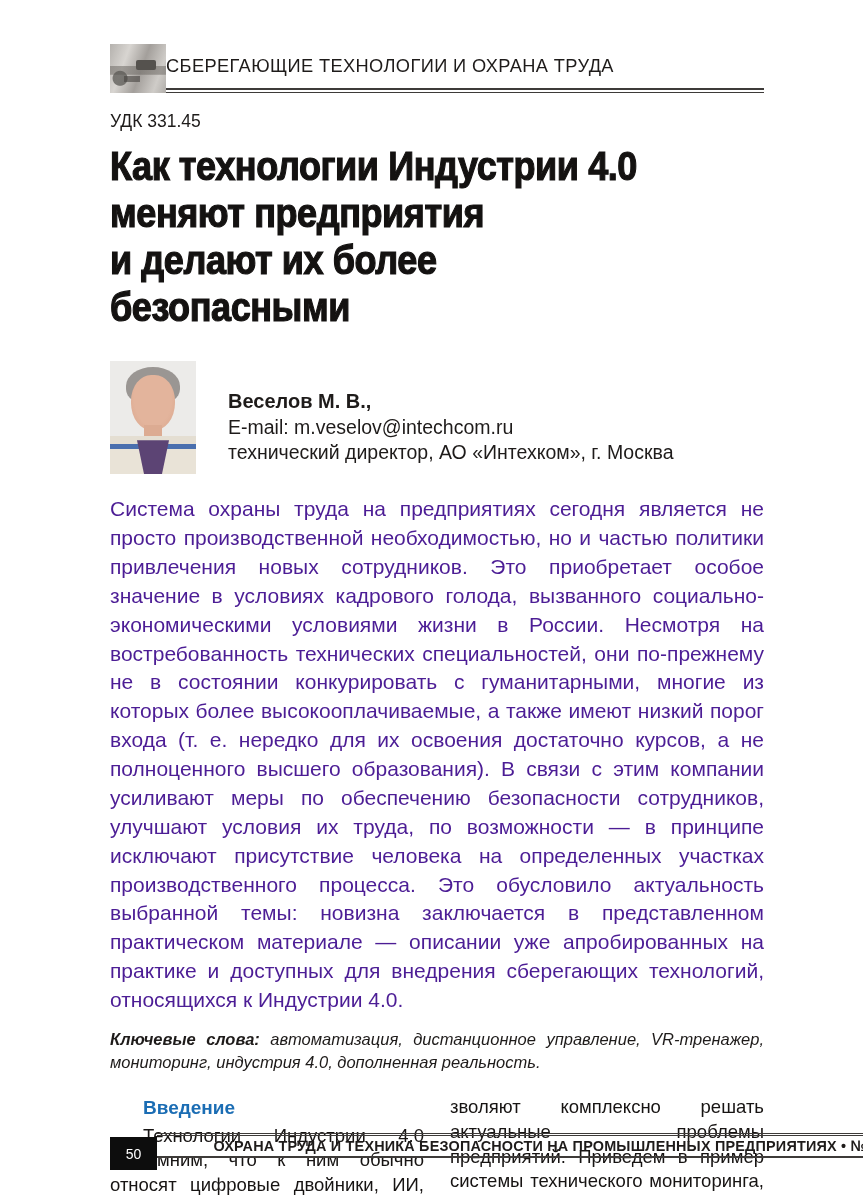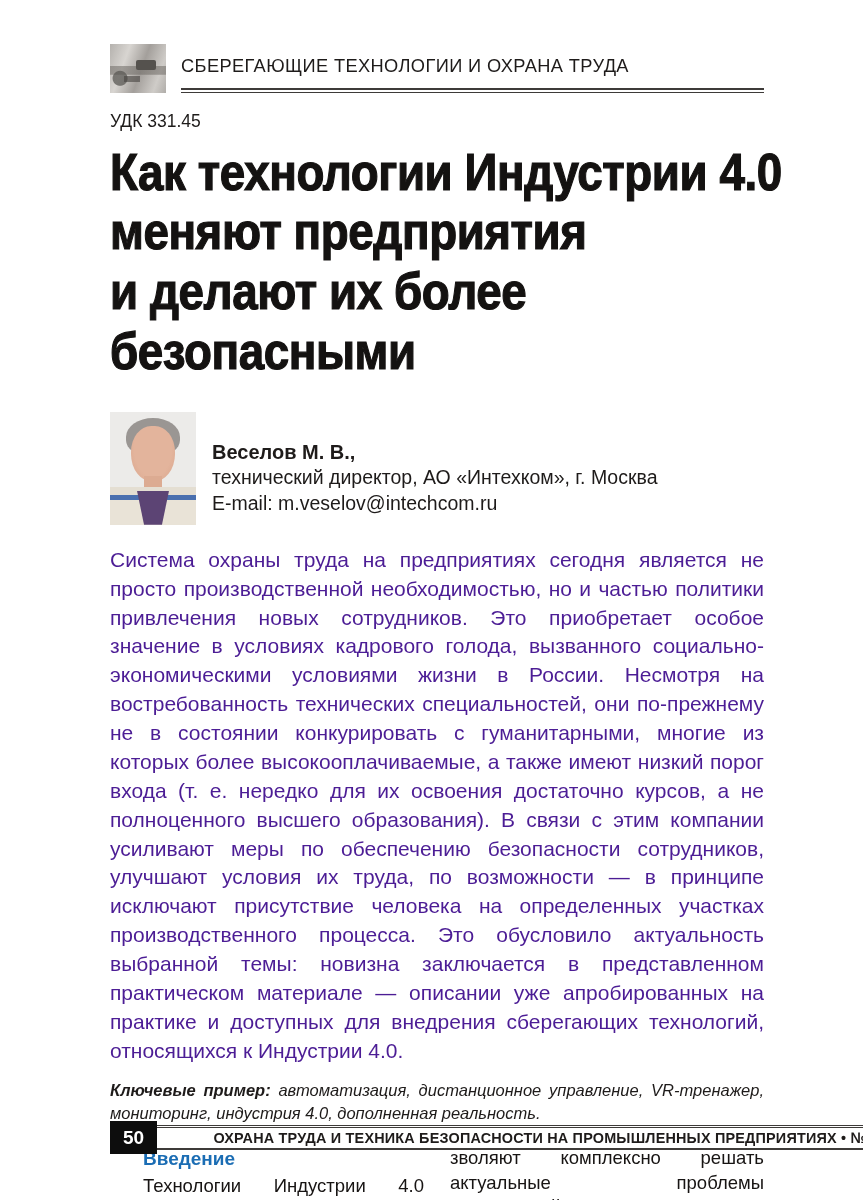--- a/index.html
+++ b/index.html
@@ -5,21 +5,21 @@
   * { margin:0; padding:0; box-sizing:border-box; }
   html,body { background:#ffffff; }
   body {
     width:863px; height:1200px; position:relative;
     font-family:"Liberation Sans","DejaVu Sans",sans-serif;
     color:#1e1b1a; overflow:hidden;
   }
   .content { position:absolute; left:110px; top:44px; width:654px; }
 
   
-  .section-header { display:flex; gap:15px; align-items:center; }
+  .section-header { display:flex; align-items:center; }
   .section-photo {
     width:56px; height:49px; flex:none; position:relative; overflow:hidden;
     background:
       radial-gradient(circle at 18% 70%, rgba(90,88,84,.75) 0 7px, transparent 8px),
       linear-gradient(180deg, transparent 44%, rgba(110,106,101,.55) 45% 62%, transparent 63%),
       linear-gradient(110deg,#b5b2ae 0%,#d8d5d1 28%,#a39f9b 55%,#cfccc8 82%,#b0ada9 100%);
   }
   .section-photo::after {
     content:""; position:absolute; left:26px; top:16px; width:20px; height:10px;
     background:#55524e; border-radius:2px;
@@ -30,27 +30,27 @@
     font-size:19px; font-weight:normal; letter-spacing:.4px; white-space:nowrap;
     transform:scaleX(.96); transform-origin:0 50%;
   }
   .hdr-rule { margin-top:11px; height:5px;
     border-top:2px solid #3e3b39; border-bottom:1px solid #3e3b39; }
 
   
   .meta { margin-top:17px; font-size:17.5px; line-height:1.35; }
 
   
-  .title-block { margin-top:9px; font-weight:bold; font-size:52px; line-height:1.15;
+  .title-block { margin-top:9px; font-weight:bold; font-size:41px; line-height:1.15;
     letter-spacing:-.5px; color:#141211; }
   .title-line { transform:scaleX(.88); transform-origin:0 50%; white-space:nowrap;
     -webkit-text-stroke:1.2px #141211; }
 
   
-  .author { margin-top:30px; display:flex; gap:16px; }
+  .author { margin-top:30px; display:flex; gap:32px; }
   .photo { width:86px; height:113px; flex:none; position:relative;
     background:#ecebe9; overflow:hidden; }
   .photo .hair { position:absolute; left:16px; top:6px; width:54px; height:38px;
     background:#9a9693; border-radius:50% 50% 42% 42%; }
   .photo .face { position:absolute; left:21px; top:14px; width:44px; height:56px;
     background:radial-gradient(ellipse at 50% 40%, #e3b49c 60%, #d8a48b 100%);
     border-radius:46% 46% 50% 50%; }
   .photo .neck { position:absolute; left:34px; top:64px; width:18px; height:14px; background:#dcab92; }
   .photo .sweater { position:absolute; left:0; bottom:0; width:86px; height:38px;
     background:linear-gradient(180deg,#e4ded2 0 8px,#4a6fae 8px 13px,#e9e3d7 13px 100%); }
@@ -73,21 +73,21 @@
   .col { width:314px; }
   .intro-heading { font-weight:bold; font-size:19px; text-indent:33px;
     margin-bottom:3px; font-style:normal; }
   .indent { text-indent:33px; }
 
   
   .footer { position:absolute; left:110px; top:1121px; width:654px;
     display:flex; align-items:center; }
   .page-badge { width:47px; height:33px; background:#0d0d0d; color:#fff;
     display:flex; align-items:center; justify-content:center;
-    font-weight:bold; font-size:19px; flex:none; }
+    font-weight:normal; font-size:14px; flex:none;margin-top:16px; }
   .footer-band { flex:1; height:25px;
     border-top:3px double #3e3b39; border-bottom:2px solid #3e3b39;
     display:flex; align-items:center; justify-content:flex-end; }
   .footer-text { font-weight:bold; font-size:15.5px; white-space:nowrap;
     transform:scaleX(.93); transform-origin:100% 50%; letter-spacing:.2px; }
 </style>
 </head>
 <body>
 
 <div class="content">
@@ -114,29 +114,29 @@
   <div class="author">
     <div class="photo">
       <div class="hair"></div>
       <div class="face"></div>
       <div class="neck"></div>
       <div class="sweater"></div>
       <div class="shirt"></div>
     </div>
     <div class="author-info">
       <div class="author-name">Веселов М. В.,</div>
+      <div>E-mail: m.veselov@intechcom.ru</div>
       <div>технический директор, АО «Интехком», г. Москва</div>
-      <div>E-mail: m.veselov@intechcom.ru</div>
     </div>
   </div>
 
   <p class="abstract">Система охраны труда на предприятиях сегодня является не просто производственной необходимостью, но и частью политики привлечения новых сотрудников. Это приобретает особое значение в условиях кадрового голода, вызванного социально-экономическими условиями жизни в России. Несмотря на востребованность технических специальностей, они по-прежнему не в состоянии конкурировать с гуманитарными, многие из которых более высокооплачиваемые, а также имеют низкий порог входа (т. е. нередко для их освоения достаточно курсов, а не полноценного высшего образования). В связи с этим компании усиливают меры по обеспечению безопасности сотрудников, улучшают условия их труда, по возможности — в принципе исключают присутствие человека на определенных участках производственного процесса. Это обусловило актуальность выбранной темы: новизна заключается в представленном практическом материале — описании уже апробированных на практике и доступных для внедрения сберегающих технологий, относящихся к Индустрии 4.0.</p>
 
   <p class="keywords">
-    <span class="kw-label">Ключевые пример:</span>
+    <span class="kw-label">Ключевые слова:</span>
     <span>автоматизация, дистанционное управление, VR-тренажер, мониторинг, индустрия 4.0, дополненная реальность.</span>
   </p>
 
   <div class="columns">
     <div class="col">
       <div class="intro-heading" style="color: rgb(27, 109, 180);">Введение</div>
       <p class="indent">Технологии Индустрии 4.0 (напомним, что к ним обычно относят цифровые двойники, ИИ, промышленных роботов, Big Data, дополненную и виртуальную реальность, БПЛА, симуляторы, Интернет вещей, автономный транспорт и др.) по-</p>
     </div>
     <div class="col">
       <p>зволяют комплексно решать актуальные проблемы предприятий. Приведем в пример системы технического мониторинга, которые в режиме реального времени накапливают данные о состоянии оборудования, предупреждают о необходимости ремонта, риске аварий, потенциально</p>

